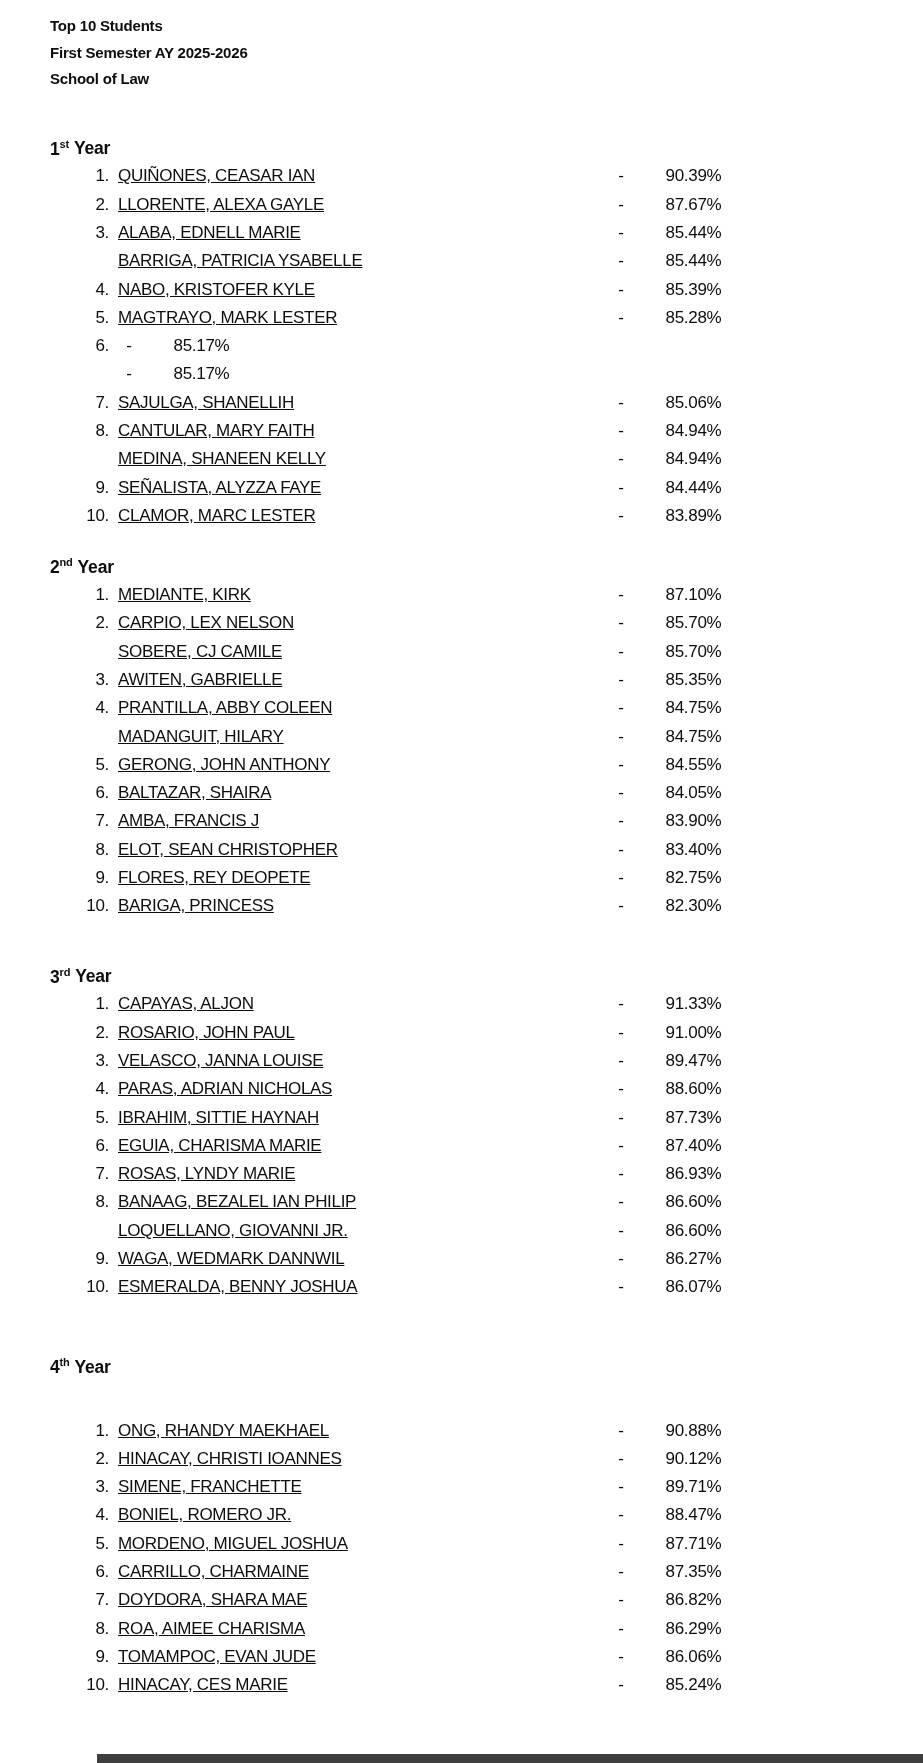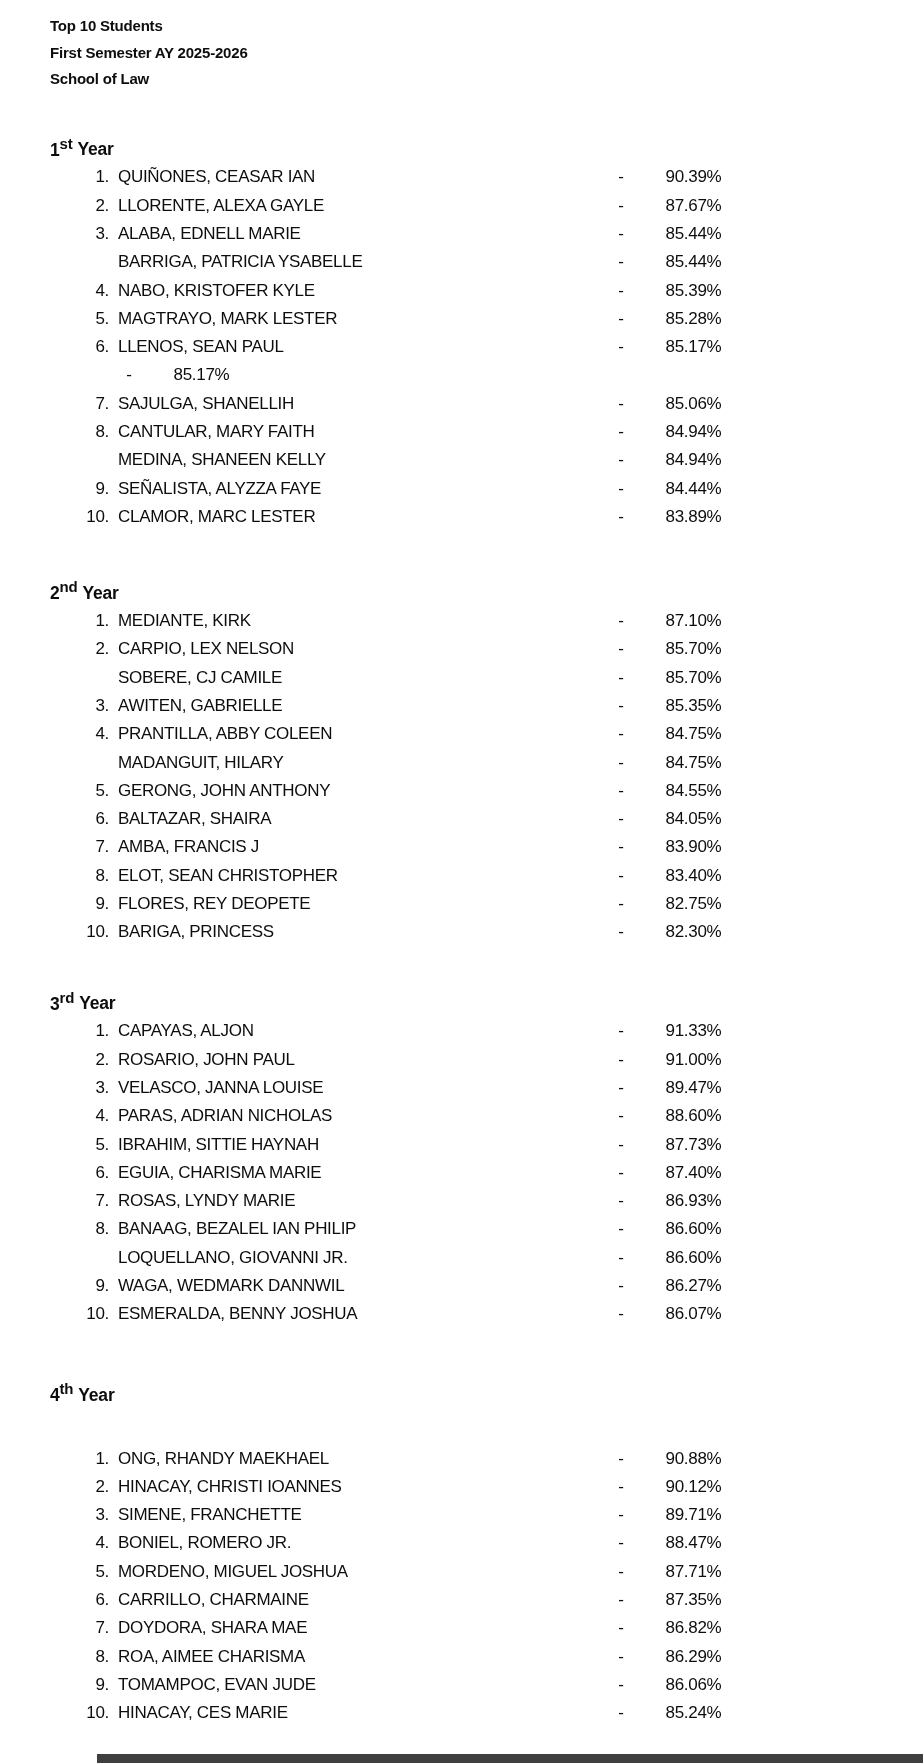--- a/index.html
+++ b/index.html
@@ -15,49 +15,49 @@
   .doc { padding: 13px 0 0 50px; }
 
   .hline {
     font-weight: bold;
     font-size: 15px;
     line-height: 26.5px;
     letter-spacing: -0.2px;
   }
 
   .year-section:nth-of-type(1) { margin-top: 37px; }
-  .year-section:nth-of-type(2) { margin-top: 42px; }
+  .year-section:nth-of-type(2) { margin-top: 18px; }
   .year-section:nth-of-type(3) { margin-top: 37px; }
   .year-section:nth-of-type(4) { margin-top: 46px; }
   .year-section:nth-of-type(4) .rows { margin-top: 36px; }
 
   .sec-title {
     margin: 0;
     font-weight: bold;
     font-size: 17.5px;
     line-height: 28px;
     letter-spacing: -0.2px;
   }
-  .sec-title sup { font-size: 15px; font-weight: bold; }
+  .sec-title sup { font-size: 11px; font-weight: bold; }
   .sec-title .yw { margin-left: 5px; }
 
   .rows { }
   .row {
     display: flex;
     align-items: baseline;
     width: 663px;
     padding-left: 33px;
     box-sizing: content-box;
     font-size: 17px;
     line-height: 28.3px;
     letter-spacing: -0.3px;
     white-space: nowrap;
   }
   .num   { flex: none; width: 26px; text-align: right; }
-  .name  { flex: 1;    padding-left: 9px; overflow: hidden; }
+  .name  { flex: 1;    padding-left: 9px; overflow: hidden; text-decoration: underline; }
   .dash  { flex: none; width: 40px; text-align: center; }
   .grade { flex: none; width: 105px; text-align: center; }
 
   .bottom-strip {
     position: absolute;
     left: 97px;
     right: 0;
     bottom: 0;
     height: 9px;
     background: #3f3f3f;
@@ -107,21 +107,20 @@
             <div class="grade">85.39%</div>
           </div>
           <div class="row">
             <div class="num">5.</div>
             <div class="name">MAGTRAYO, MARK LESTER</div>
             <div class="dash">-</div>
             <div class="grade">85.28%</div>
           </div>
           <div class="row">
             <div class="num">6.</div>
-            <div class="name">LLENOS, SEAN PAUL</div>
             <div class="dash">-</div>
             <div class="grade">85.17%</div>
           </div>
           <div class="row">
             <div class="num"></div>
             <div class="dash">-</div>
             <div class="grade">85.17%</div>
           </div>
           <div class="row">
             <div class="num">7.</div>

